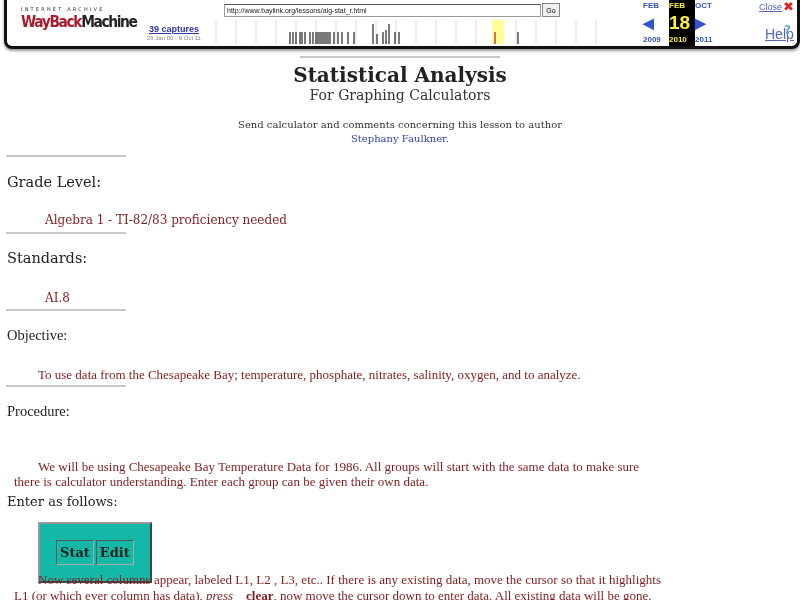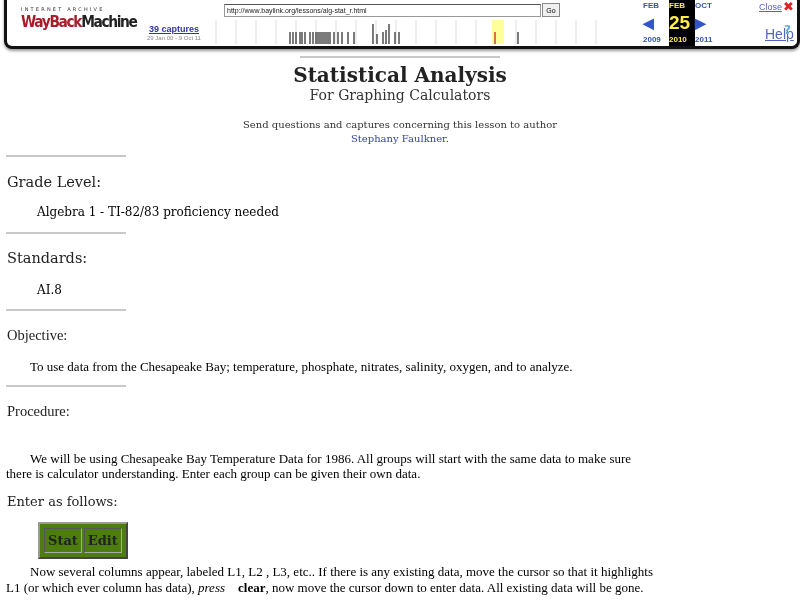--- a/index.html
+++ b/index.html
@@ -32,23 +32,23 @@
   .wb-help { position: absolute; left: 758px; top: 32px; font-family: "Liberation Sans", sans-serif; font-size: 14px; color: #5566bb; text-decoration: underline; }
   .wb-q { position: absolute; left: 777px; top: 29px; font-family: "DejaVu Sans", sans-serif; font-size: 12px; color: #66aacc; font-weight: bold; }
 
   
   hr.g { position: absolute; height: 0; margin: 0; border: none; border-top: 2px solid #c8c8c8; }
   .title { position: absolute; left: 0; width: 800px; top: 63px; text-align: center; font-size: 20px; font-weight: bold; color: #222; }
   .subtitle { position: absolute; left: 0; width: 800px; top: 87px; text-align: center; font-size: 14px; color: #333; }
   .contact { position: absolute; left: 0; width: 800px; top: 118px; text-align: center; font-size: 10px; line-height: 14px; color: #333; }
   .contact a { color: #3344aa; }
   h3 { position: absolute; left: 7px; margin: 0; font-size: 14.5px; font-weight: normal; color: #222; }
-  .p { position: absolute; margin: 0; font-size: 12px; color: #000000; }
+  .p { position: absolute; margin: 8px; font-size: 12px; color: #7f1d1d; }
   .cond { font-family: "Liberation Serif", serif; }
-  .calc { position: absolute; left: 38px; top: 522px; border: 2px outset #999; padding: 3px; display: flex; background: #4d7c0f; }
+  .calc { position: absolute; left: 38px; top: 522px; border: 2px outset #999; padding: 15px; display: flex; background: #14b8a6; }
   .calc span { border: 1px inset #aaa; padding: 4px 3px; font-weight: bold; font-size: 13px; margin: 1px; }
 </style>
 </head>
 <body>
 
 <div class="wb">
   <div class="wb-logo">
     <div class="ia">INTERNET ARCHIVE</div>
     <div class="wm"><span class="w">WayBack</span><span class="m">Machine</span></div>
   </div>
@@ -116,40 +116,40 @@
     <line x1="281" y1="12" x2="281" y2="24" stroke="#cc3333" stroke-width="1.4"></line>
   </svg>
   <div class="wb-nav">
     <div class="wb-col prev">
       <span class="mon">FEB</span>
       <span class="wb-arrow">◀</span>
       <span class="yr">2009</span>
     </div>
     <div class="wb-col cur">
       <span class="mon">FEB</span>
-      <span class="day">25</span>
+      <span class="day">18</span>
       <span class="yr">2010</span>
     </div>
     <div class="wb-col next">
       <span class="mon">OCT</span>
       <span class="wb-arrow">▶</span>
       <span class="yr">2011</span>
     </div>
   </div>
   <a class="wb-close">Close</a>
   <span class="wb-x">✖</span>
   <a class="wb-help">Help</a>
   <span class="wb-q">?</span>
 </div>
 
 <hr class="g" style="left:300px; top:56px; width:200px;">
 <div class="title">Statistical Analysis</div>
 <div class="subtitle">For Graphing Calculators</div>
 <div class="contact">
-  <span>Send questions and captures concerning this lesson to author</span><br>
+  <span>Send calculator and comments concerning this lesson to author</span><br>
   <a>Stephany Faulkner</a><span>.</span>
 </div>
 
 <hr class="g" style="left:6px; top:155px; width:120px;">
 <h3 style="top:174px;">Grade Level:</h3>
 <p class="p" style="left:37px; top:205px;">Algebra 1 - TI-82/83 proficiency needed</p>
 
 <hr class="g" style="left:6px; top:232px; width:120px;">
 <h3 style="top:250px;">Standards:</h3>
 <p class="p" style="left:37px; top:283px;">AI.8</p>

